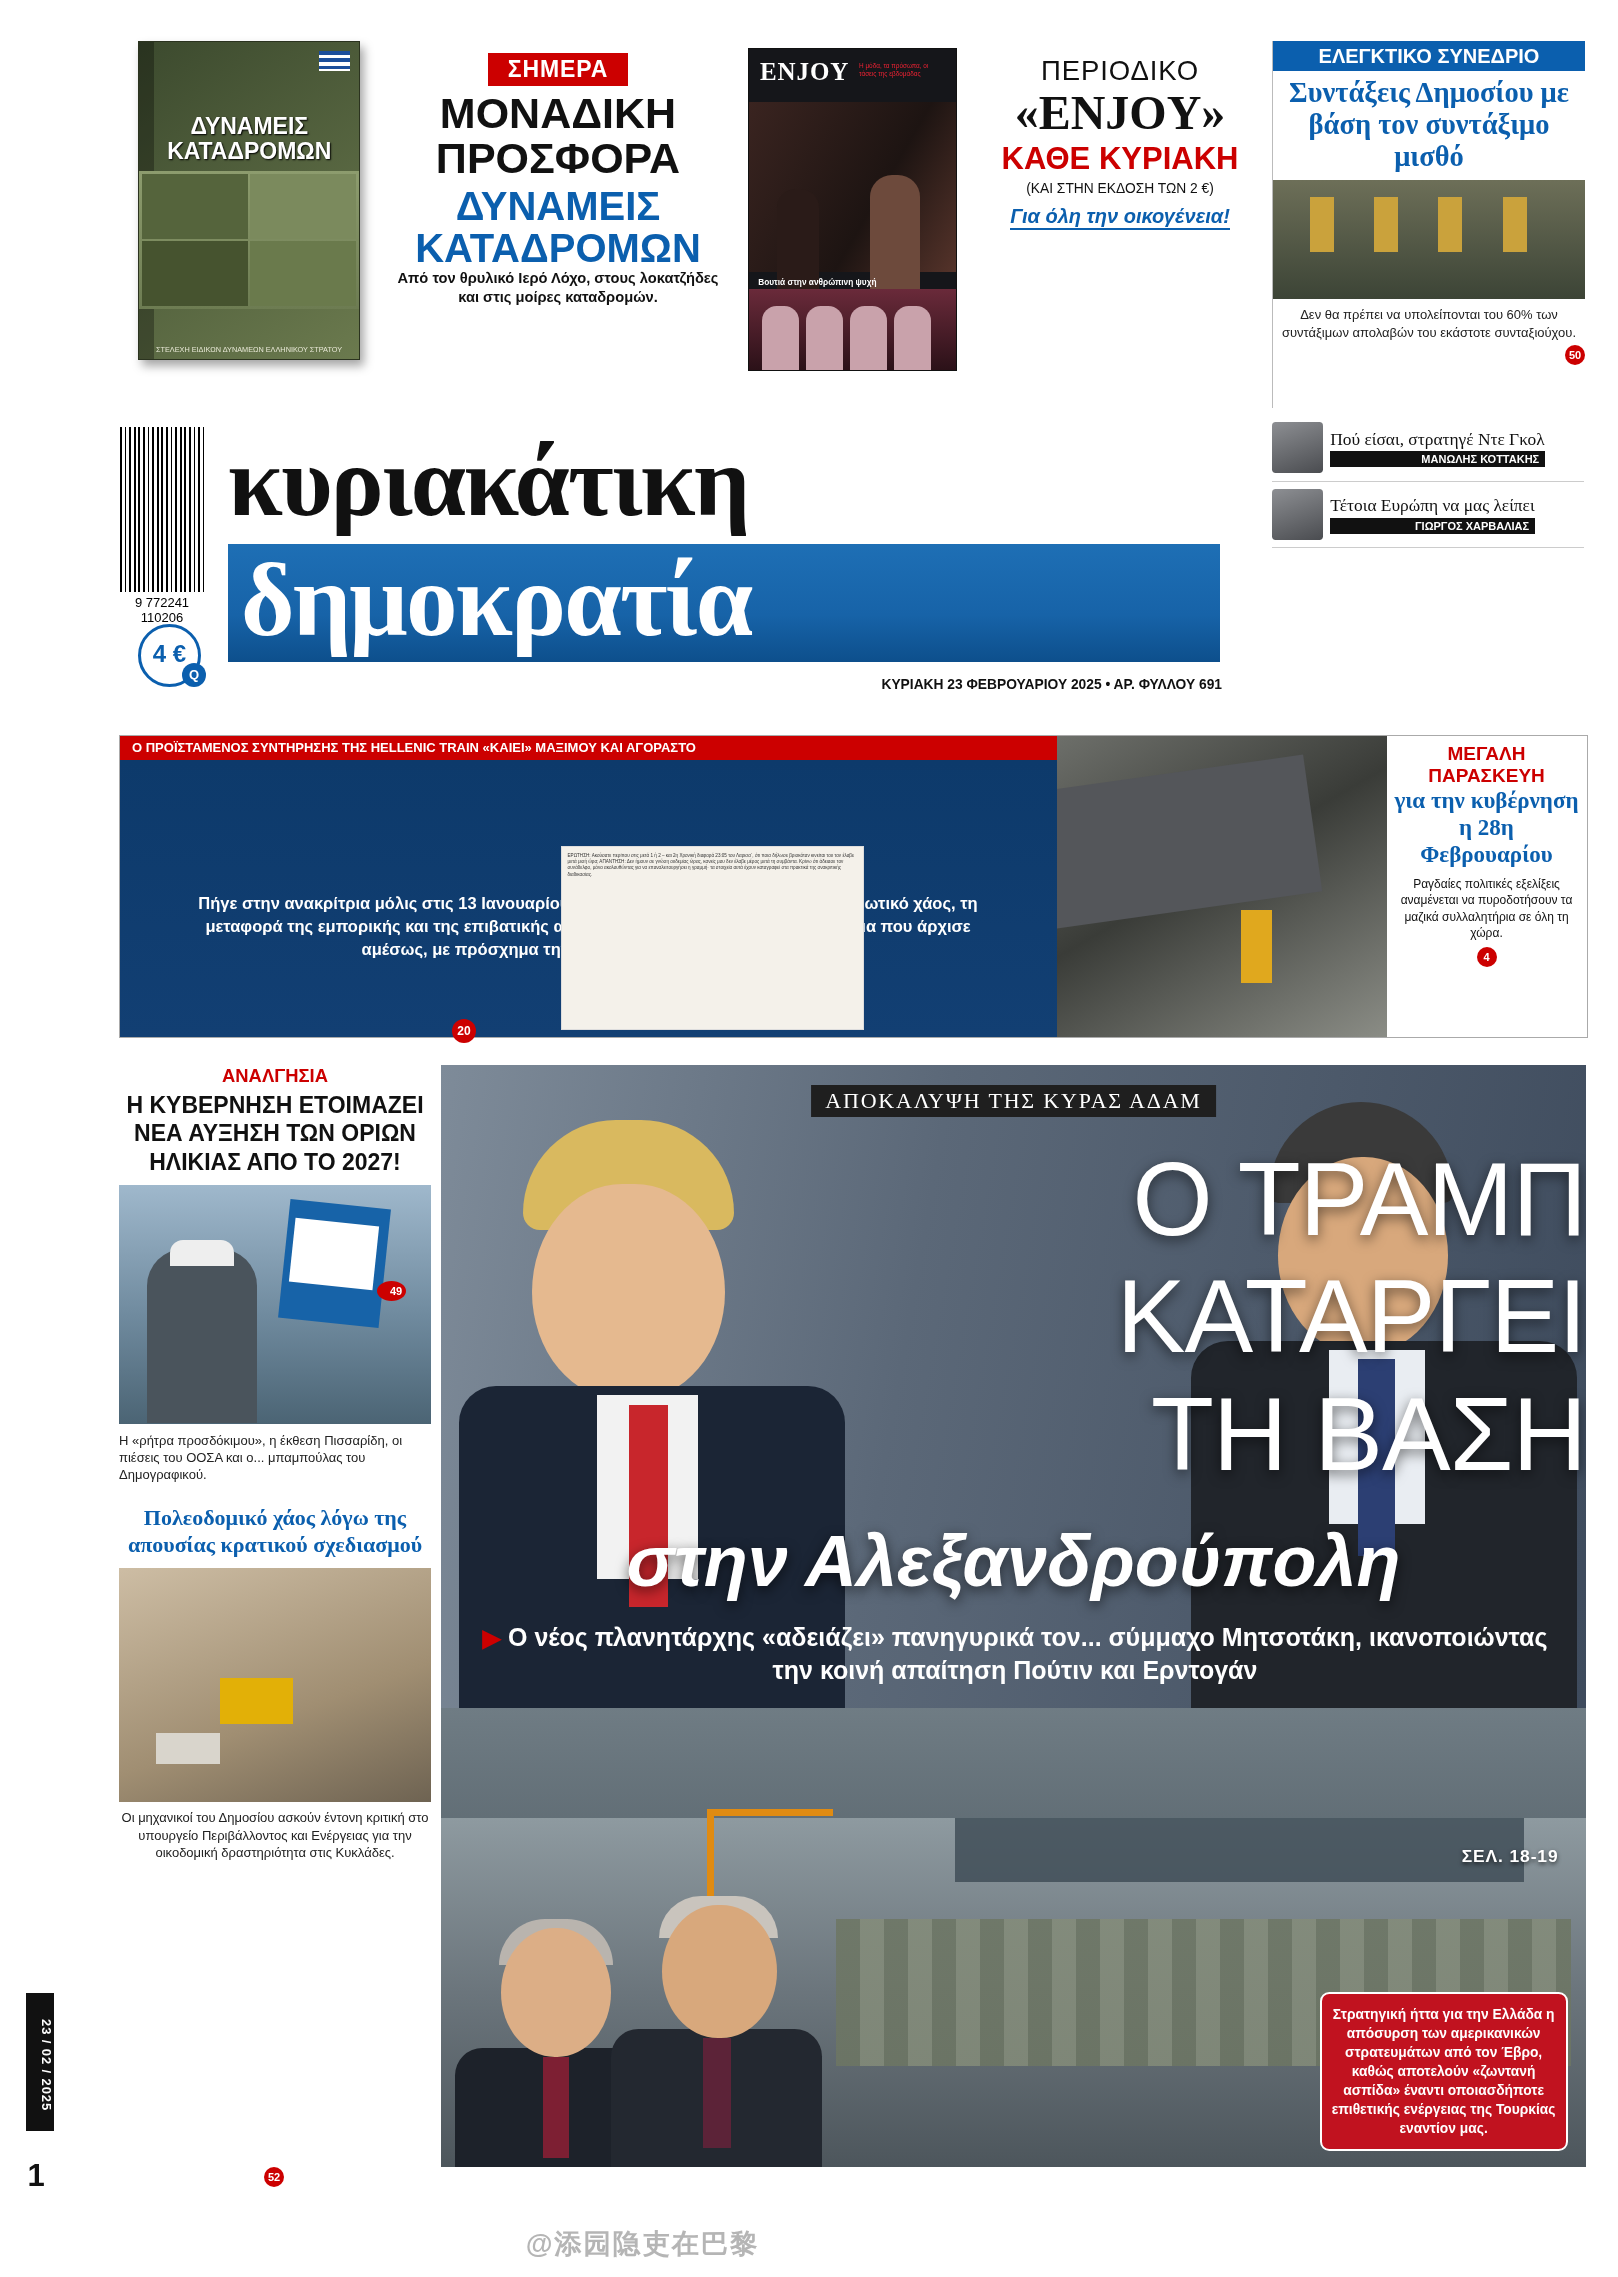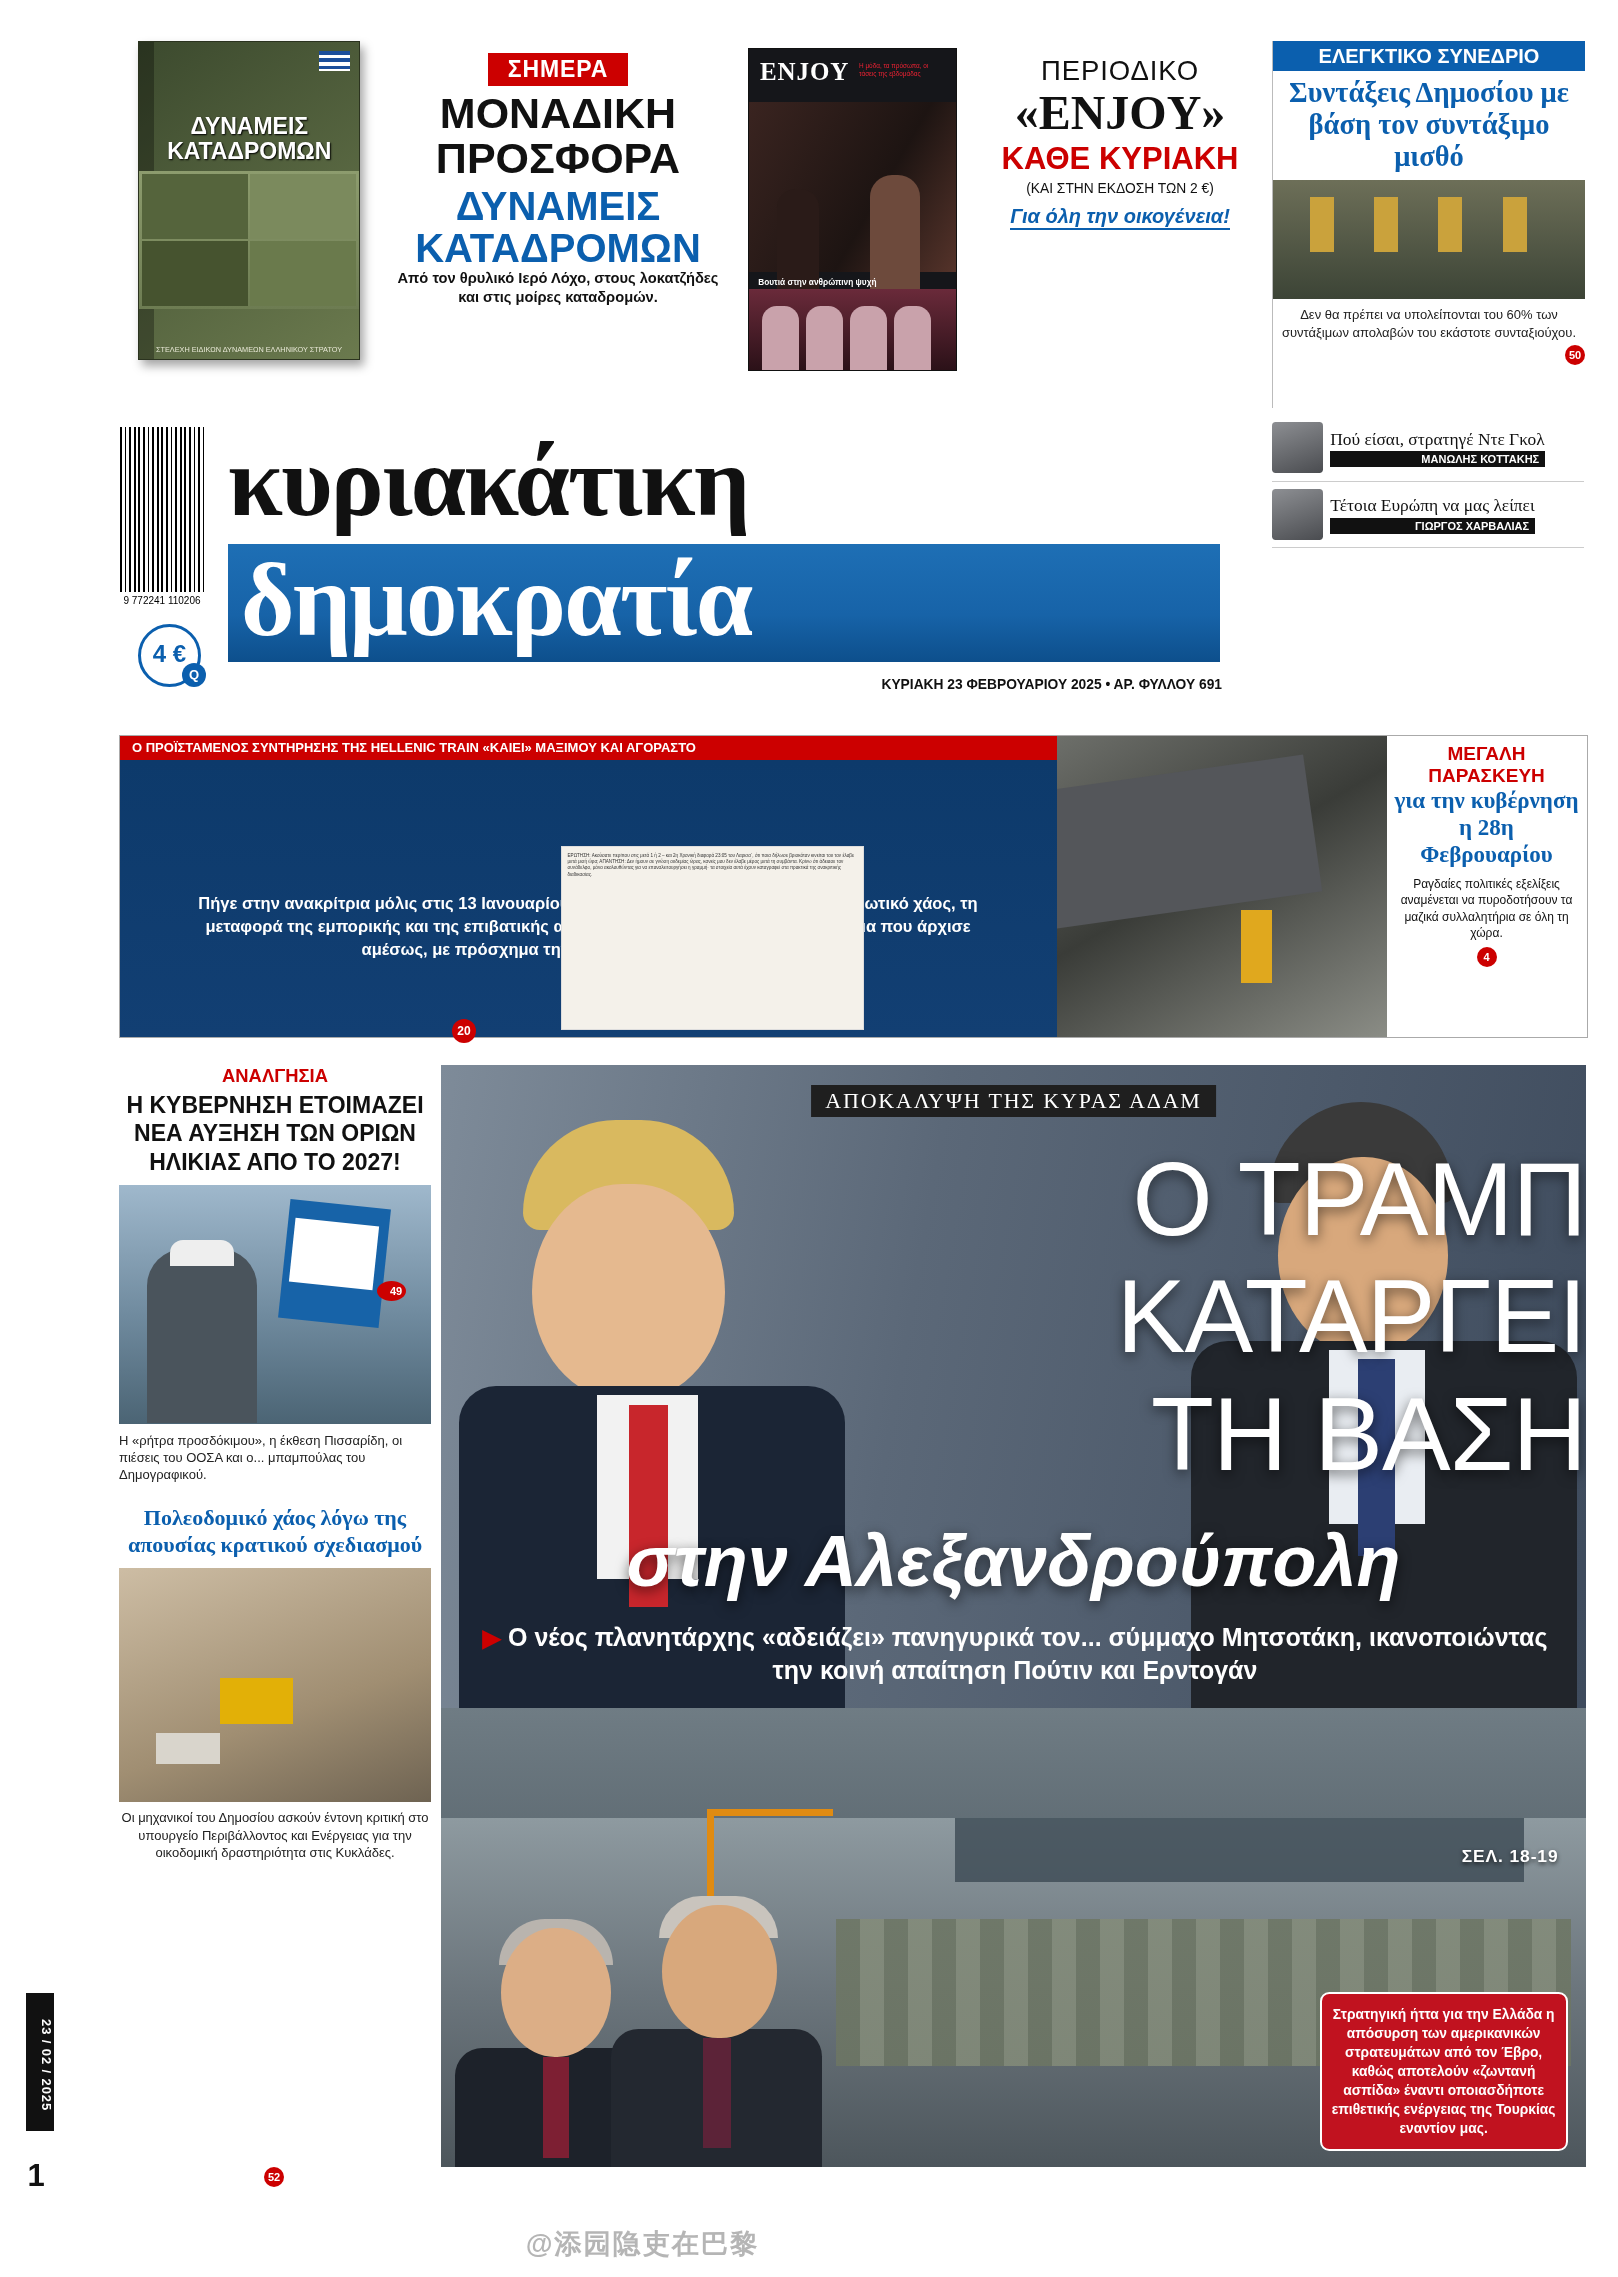--- a/index.html
+++ b/index.html
@@ -62,21 +62,21 @@
   .pr-photo{margin-top:7.3px;height:119px;background:linear-gradient(180deg,#6d6f58,#3c4436);position:relative;overflow:hidden;}
   .pr-photo .med{position:absolute;top:16.5px;width:24px;height:55px;background:#caa23c;}
   .pr-cap{font-size:13px;line-height:17.4px;text-align:center;color:#222;margin-top:7.3px;padding:0 5.5px;}
   .circ{display:inline-block;width:20px;height:20px;border-radius:50%;background:#cc0000;color:#fff;font-size:11px;
       line-height:20px;text-align:center;font-weight:bold;}
 
   
   .masthead{position:absolute;left:0;top:415px;width:1619px;height:312px;background:#fff;}
   .barcode{position:absolute;left:119px;top:11px;width:84px;height:165px;
       background:repeating-linear-gradient(90deg,#000 0 1.8px,#fff 1.8px 4.6px);border:0.9px solid #fff;}
-  .barcode-num{position:absolute;left:116px;top:180px;font-size:10px;color:#000;width:92px;text-align:center;}
+  .barcode-num{position:absolute;left:116px;top:180px;font-size:13px;color:#000;width:92px;text-align:center;}
   .price{position:absolute;left:138px;top:209px;width:57px;height:57px;border-radius:50%;background:#fff;
       border:3.7px solid #0b5fae;color:#0b5fae;font-weight:bold;font-size:24px;text-align:center;line-height:53px;}
   .price-c{position:absolute;left:182px;top:248px;width:24px;height:24px;border-radius:50%;background:#0b5fae;color:#fff;
       font-size:13px;text-align:center;line-height:24px;font-weight:bold;}
 
   .logo-top{position:absolute;left:228px;top:16.5px;width:992px;font-family:"Liberation Serif",serif;
       font-weight:bold;font-size:99px;line-height:99px;color:#111;letter-spacing:-1.8px;}
   .logo-bar2{position:absolute;left:228px;top:129px;width:992px;height:118px;
       background:linear-gradient(180deg,#1e6fb5 0%,#1763a8 60%,#0d4f8c 100%);}
   .logo-bottom{position:absolute;left:241px;top:134px;width:992px;font-family:"Liberation Serif",serif;

